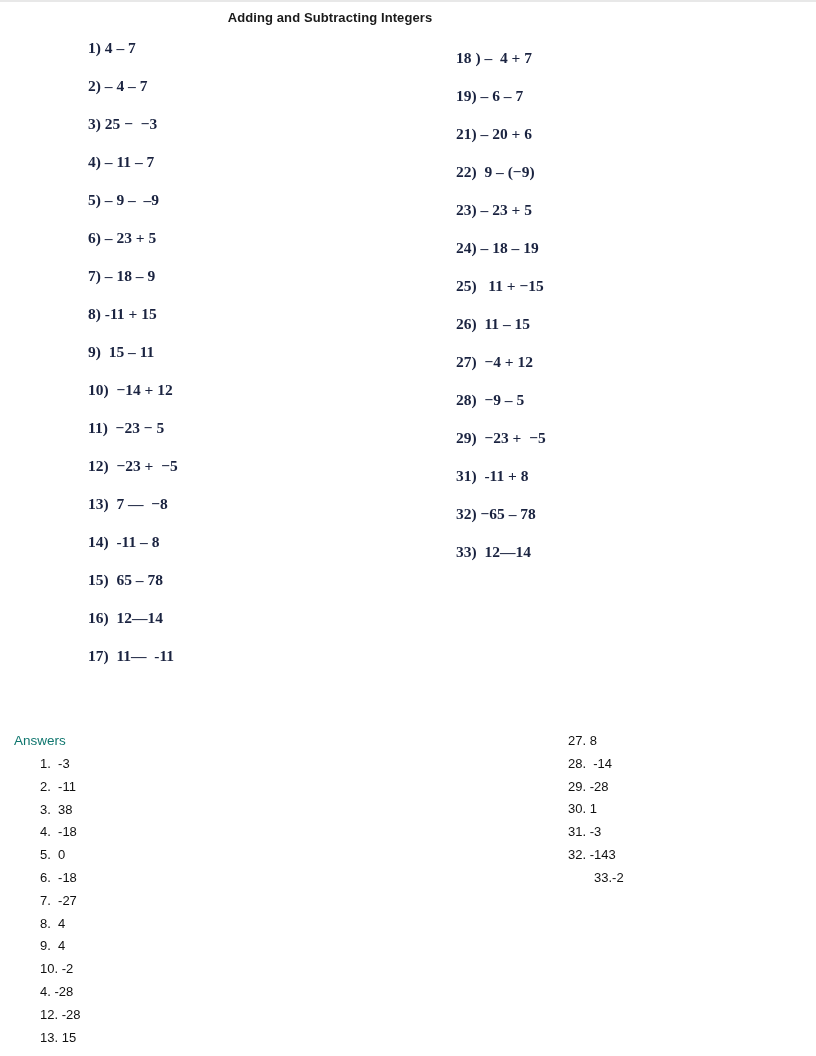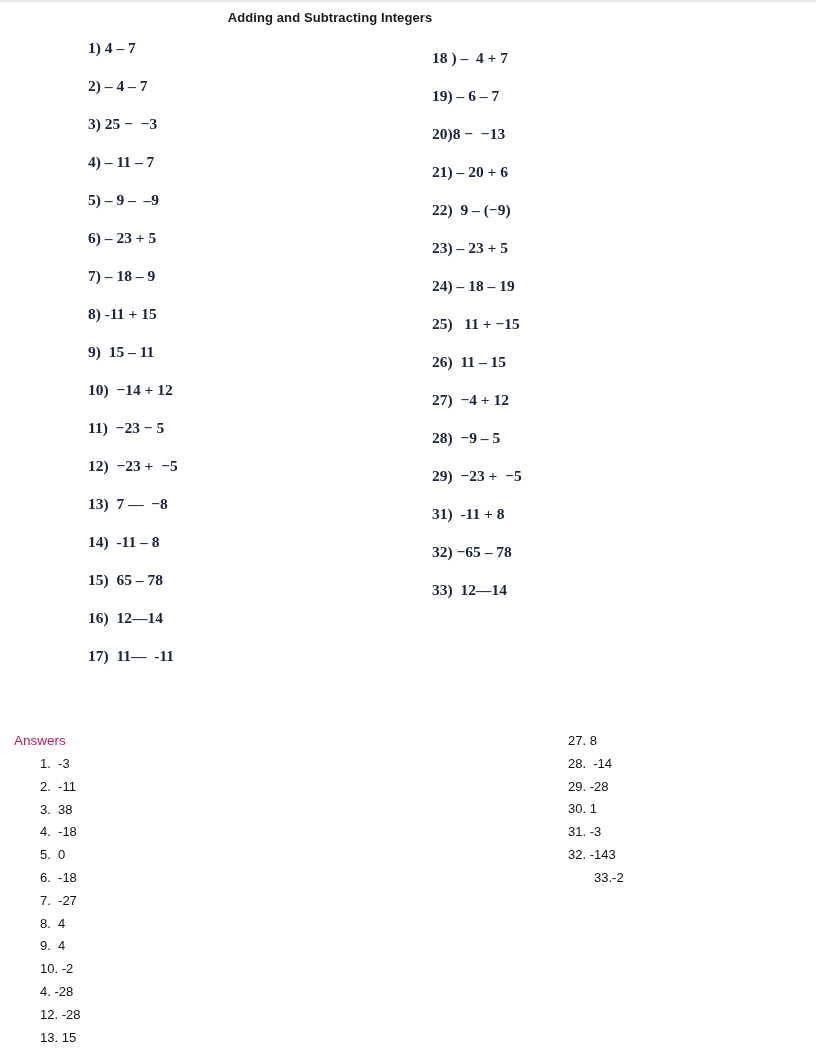--- a/index.html
+++ b/index.html
@@ -54,30 +54,31 @@
     font-size: 15.5px;
     line-height: 1;
     white-space: pre;
   }
   .problems-left .prob {
     margin-bottom: 22.5px;
     font-family: Liberation Serif, serif;
   }
   .problems-right .prob {
     margin-bottom: 22.5px;
+    margin-left: 24px;
   }
 
   
   .answers-label {
     position: absolute;
     top: 733px;
     left: 14px;
     font-family: "Liberation Sans", sans-serif;
     font-size: 13.5px;
-    color: #be185d;
+    color: #0f766e;
   }
   .ans-col {
     position: absolute;
     font-family: "Liberation Sans", sans-serif;
     font-size: 13px;
     color: #111111;
   }
   .ans-col-1 { top: 757px; left: 40px; }
   .ans-col-2 { top: 742px; left: 288px; }
   .ans-col-3 { top: 734px; left: 568px; }
@@ -122,21 +123,20 @@
     <div class="prob">13)  7 —  −8</div>
     <div class="prob">14)  -11 – 8</div>
     <div class="prob">15)  65 – 78</div>
     <div class="prob">16)  12—14</div>
     <div class="prob">17)  11—  -11</div>
   </div>
 
   <div class="problems-col problems-right">
     <div class="prob">18 ) –  4 + 7</div>
     <div class="prob">19) – 6 – 7</div>
-    <div class="prob">20)8 −  −13</div>
     <div class="prob">21) – 20 + 6</div>
     <div class="prob">22)  9 – (−9)</div>
     <div class="prob">23) – 23 + 5</div>
     <div class="prob">24) – 18 – 19</div>
     <div class="prob">25)   11 + −15</div>
     <div class="prob">26)  11 – 15</div>
     <div class="prob">27)  −4 + 12</div>
     <div class="prob">28)  −9 – 5</div>
     <div class="prob">29)  −23 +  −5</div>
     <div class="prob">31)  -11 + 8</div>

